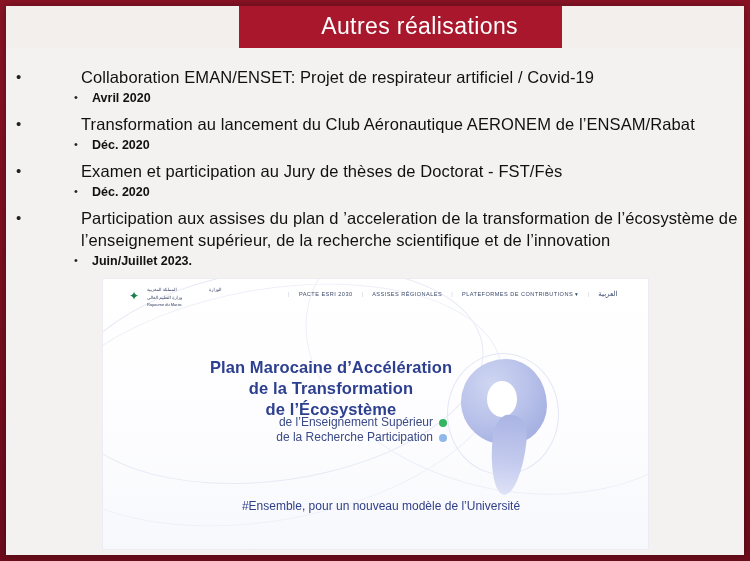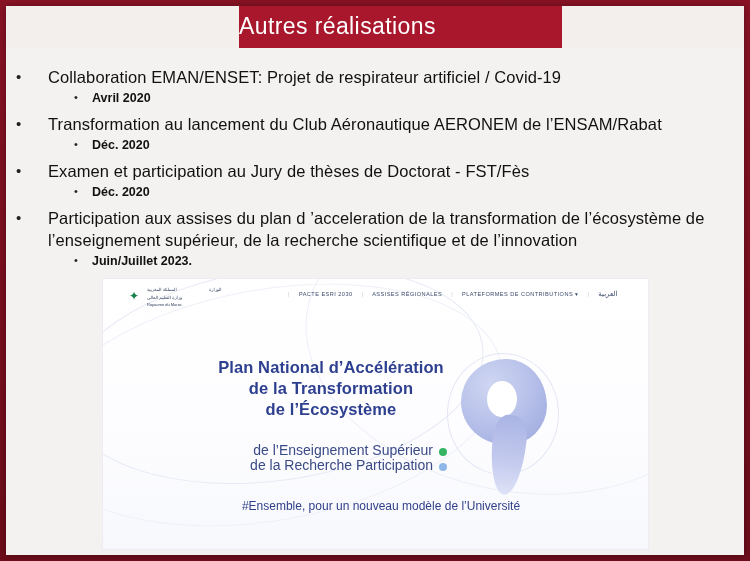--- a/index.html
+++ b/index.html
@@ -59,21 +59,21 @@
     height: 42px;
     background: #f2efec;
   }
   .slide-title {
     position: absolute;
     left: 233px;
     top: 0;
     width: 279px;
     height: 42px;
     line-height: 40px;
-    text-align: left;
+    text-align: right;
     color: #ffffff;
     font-size: 23px;
     letter-spacing: .4px;
     font-family: "Liberation Sans", sans-serif;
   }
 
   .body {
     position: absolute;
     left: 0;
     top: 44px;
@@ -89,21 +89,21 @@
     line-height: 22px;
     letter-spacing: .1px;
   }
   .bullet .dot {
     position: absolute;
     left: 10px;
     top: 0px;
     font-size: 15px;
     color: #222;
   }
-  .bullet .txt { display: block; }
+  .bullet .txt { display: block; margin-left: 33px; }
 
   .sub {
     position: relative;
     margin: 1px 0 6px 0;
     padding-left: 86px;
     color: #111;
     font-size: 12.5px;
     line-height: 17px;
     font-weight: bold;
   }
@@ -231,25 +231,25 @@
     text-align: center;
     color: #2d3f8f;
     font-size: 16.5px;
     line-height: 21px;
     font-weight: bold;
     letter-spacing: .1px;
   }
   .poster-sub {
     position: absolute;
     left: 88px;
-    top: 164px;
+    top: 136px;
     width: 256px;
     text-align: right;
     color: #3a4a86;
-    font-size: 14px;
+    font-size: 12px;
     line-height: 14.5px;
   }
   .poster-sub .dotg,
   .poster-sub .dotb,
   .poster-sub .dotr {
     display: inline-block;
     width: 8px; height: 8px;
     border-radius: 50%;
     margin-left: 6px;
     vertical-align: -1px;
@@ -384,21 +384,21 @@
           <span>ASSISES RÉGIONALES</span>
           <span class="sep">|</span>
           <span>PLATEFORMES DE CONTRIBUTIONS</span>
           <span>▾</span>
           <span class="sep">|</span>
           <span class="arabic">العربية</span>
         </div>
       </div>
 
       <div class="poster-title">
-        <div>Plan National d’Accélération</div>
+        <div>Plan Marocaine d’Accélération</div>
         <div>de la Transformation</div>
         <div>de l’Écosystème</div>
       </div>
 
       <div class="poster-sub">
         <div class="line">
           <span>de l’Enseignement Supérieur</span><span class="dotg"></span>
         </div>
         <div class="line">
           <span>de la Recherche Participation</span><span class="dotb"></span>

